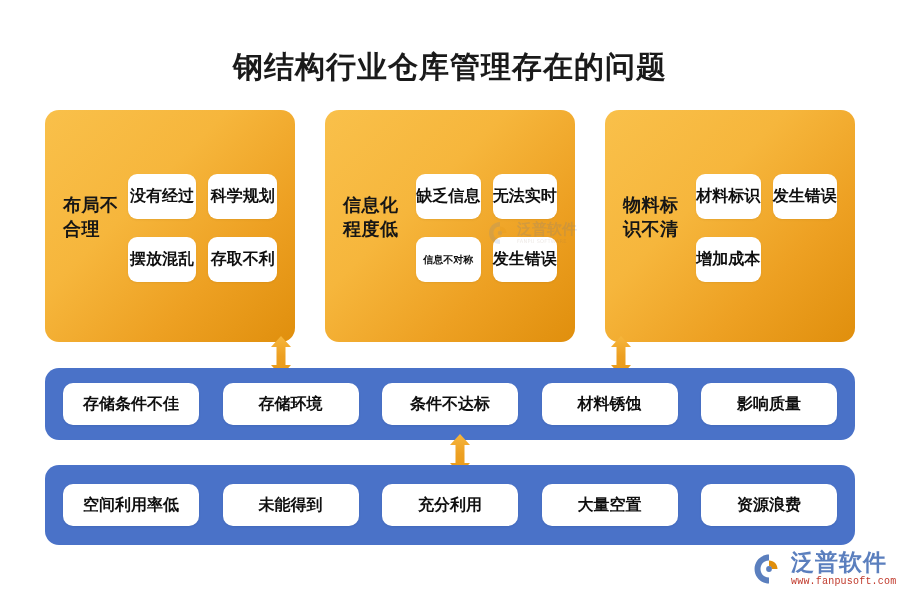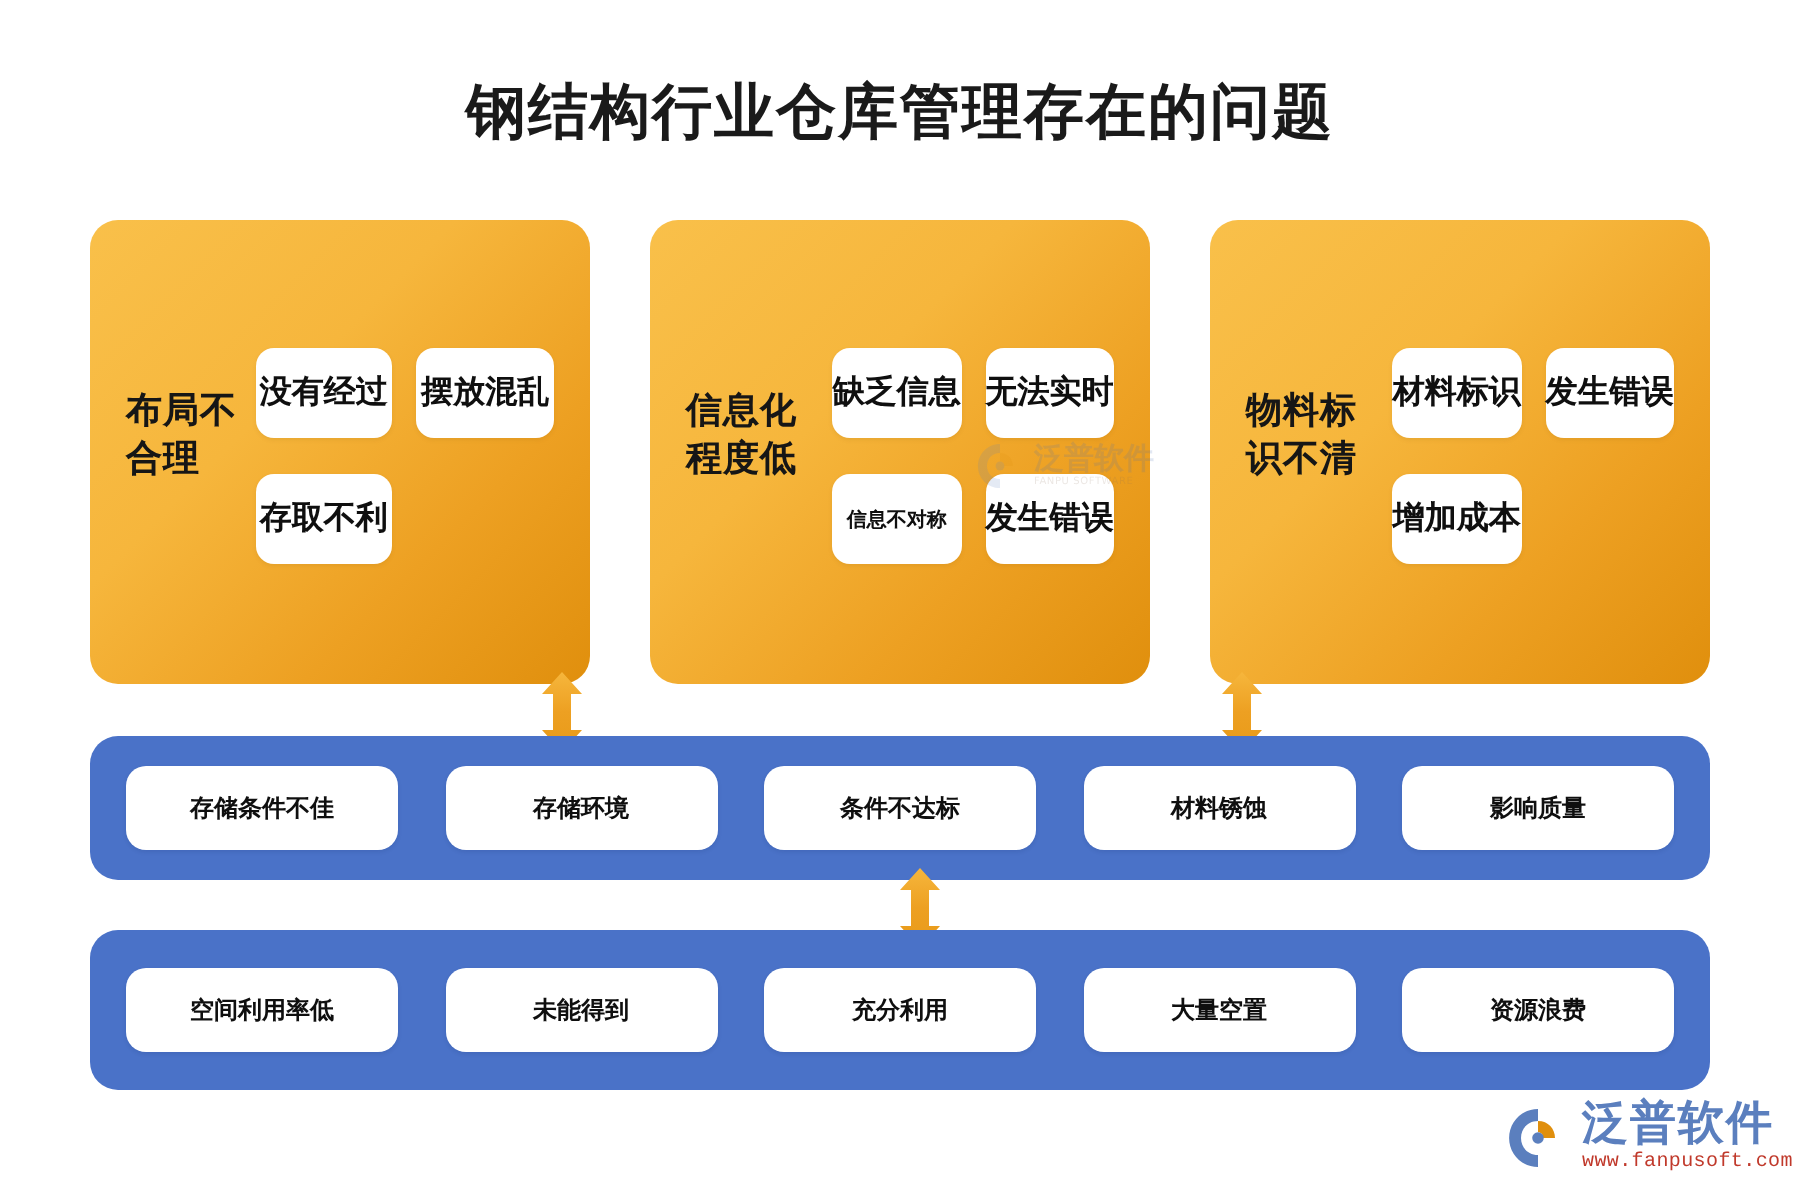--- a/index.html
+++ b/index.html
@@ -20,21 +20,21 @@
     position: absolute;
     inset: 0;
     width: 900px;
     height: 600px;
   }
 
   
   .page-title {
     position: absolute;
     left: 0;
-    top: 36px;
+    top: 47px;
     width: 900px;
     text-align: center;
     font-size: 30px;
     font-weight: 700;
     letter-spacing: 1px;
     color: #1a1a1a;
   }
 
   
   .watermark {
@@ -138,21 +138,21 @@
 
   .bar-chip {
     background: #ffffff;
     border-radius: 10px;
     height: 42px;
     min-width: 108px;
     padding: 0 14px;
     display: flex;
     align-items: center;
     justify-content: center;
-    font-size: 12px;
+    font-size: 16px;
     font-weight: 700;
     color: #0f0f0f;
     white-space: nowrap;
     box-shadow: 0 1px 2px rgba(20, 40, 90, 0.12);
   }
 
   
   .arrow {
     position: absolute;
     width: 26px;
@@ -203,20 +203,21 @@
 <div class="canvas">
 
   <div class="page-title">钢结构行业仓库管理存在的问题</div>
 
   <div class="cards-row">
 
     <div class="card">
       <div class="card-title">布局不合理</div>
       <div class="card-tags">
         <div class="tag">没有经过</div>
+        <div class="tag">科学规划</div>
         <div class="tag">摆放混乱</div>
         <div class="tag">存取不利</div>
       </div>
     </div>
 
     <div class="card">
       <div class="card-title">信息化程度低</div>
       <div class="card-tags">
         <div class="tag">缺乏信息</div>
         <div class="tag">无法实时</div>

